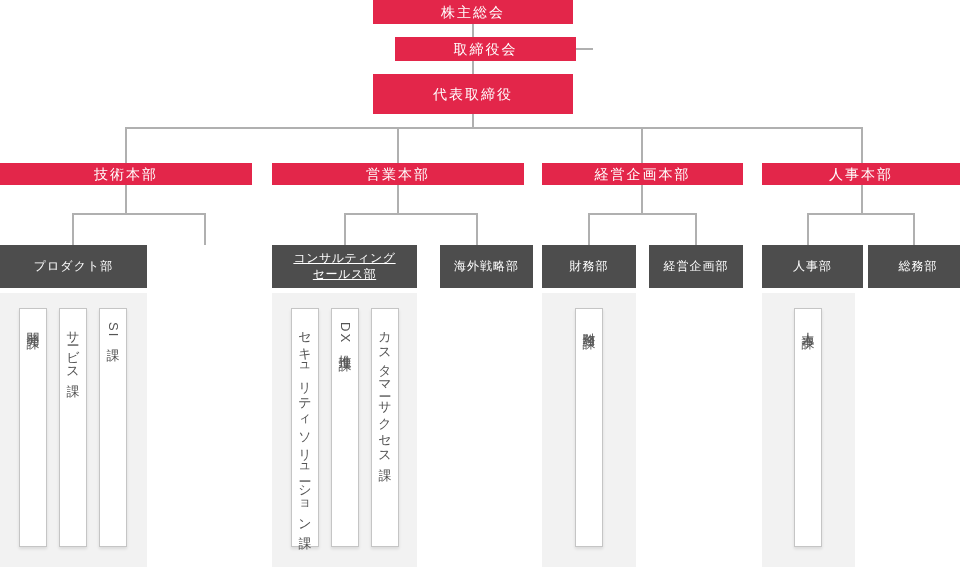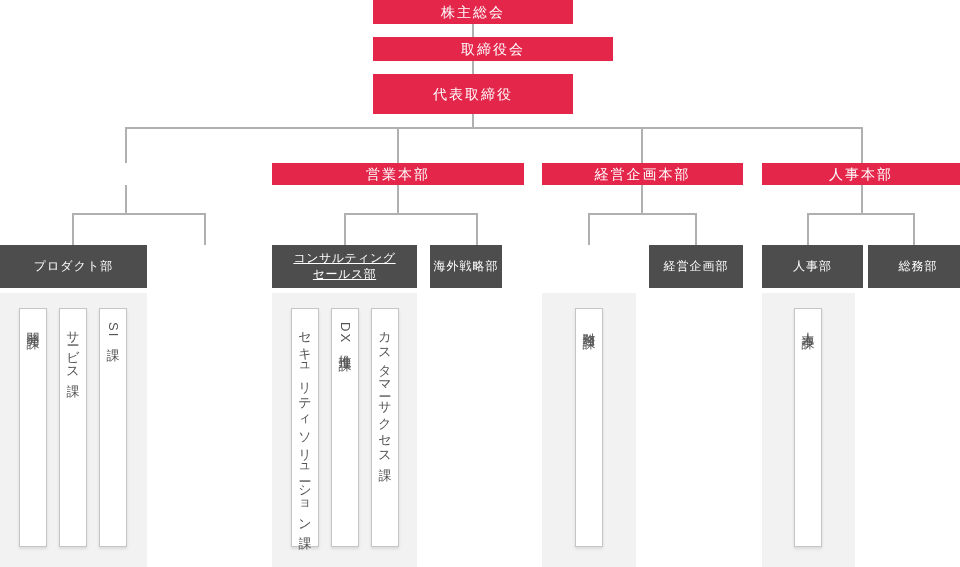--- a/index.html
+++ b/index.html
@@ -67,46 +67,52 @@
   <div class="vl" style="left:695px;top:213px;height:32px"></div>
 
   <div class="vl" style="left:861px;top:185px;height:30px"></div>
   <div class="hl" style="left:807px;top:213px;width:108px"></div>
   <div class="vl" style="left:807px;top:213px;height:32px"></div>
   <div class="vl" style="left:913px;top:213px;height:32px"></div>
 
   <div class="red-box" style="left:373px;top:0;width:200px;height:24px">
     <span>株主総会</span>
   </div>
-  <div class="red-box" style="left:373px;top:37px;width:240px;height:24px">
+  <div class="red-box" style="left:395px;top:37px;width:181px;height:24px">
     <span>取締役会</span>
   </div>
   <div class="red-box" style="left:373px;top:74px;width:200px;height:40px">
     <span>代表取締役</span>
   </div>
 
+  <div class="red-box" style="left:0;top:163px;width:252px;height:22px">
+    <span>技術本部</span>
+  </div>
   <div class="red-box" style="left:272px;top:163px;width:252px;height:22px">
     <span>営業本部</span>
   </div>
   <div class="red-box" style="left:542px;top:163px;width:201px;height:22px">
     <span>経営企画本部</span>
   </div>
   <div class="red-box" style="left:762px;top:163px;width:198px;height:22px">
     <span>人事本部</span>
   </div>
 
   <div class="dept" style="left:0;width:147px">
     <span>プロダクト部</span>
   </div>
   <div class="dept small" style="left:272px;width:145px">
     <span>コンサルティング</span>
     <span>セールス部</span>
   </div>
-  <div class="dept" style="left:430px;width:72px">
+  <div class="dept" style="left:440px;width:93px">
     <span>海外戦略部</span>
+  </div>
+  <div class="dept" style="left:542px;width:94px">
+    <span>財務部</span>
   </div>
   <div class="dept" style="left:649px;width:94px">
     <span>経営企画部</span>
   </div>
   <div class="dept" style="left:762px;width:101px">
     <span>人事部</span>
   </div>
   <div class="dept" style="left:868px;width:100px">
     <span>総務部</span>
   </div>

